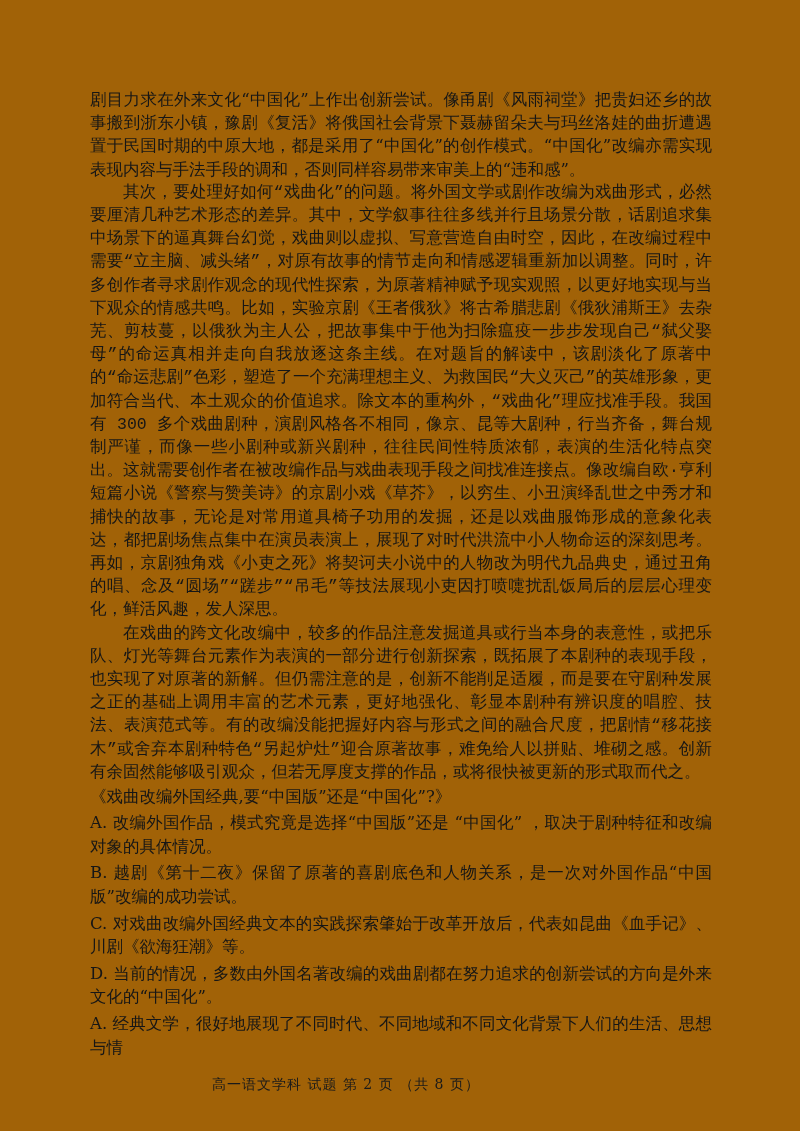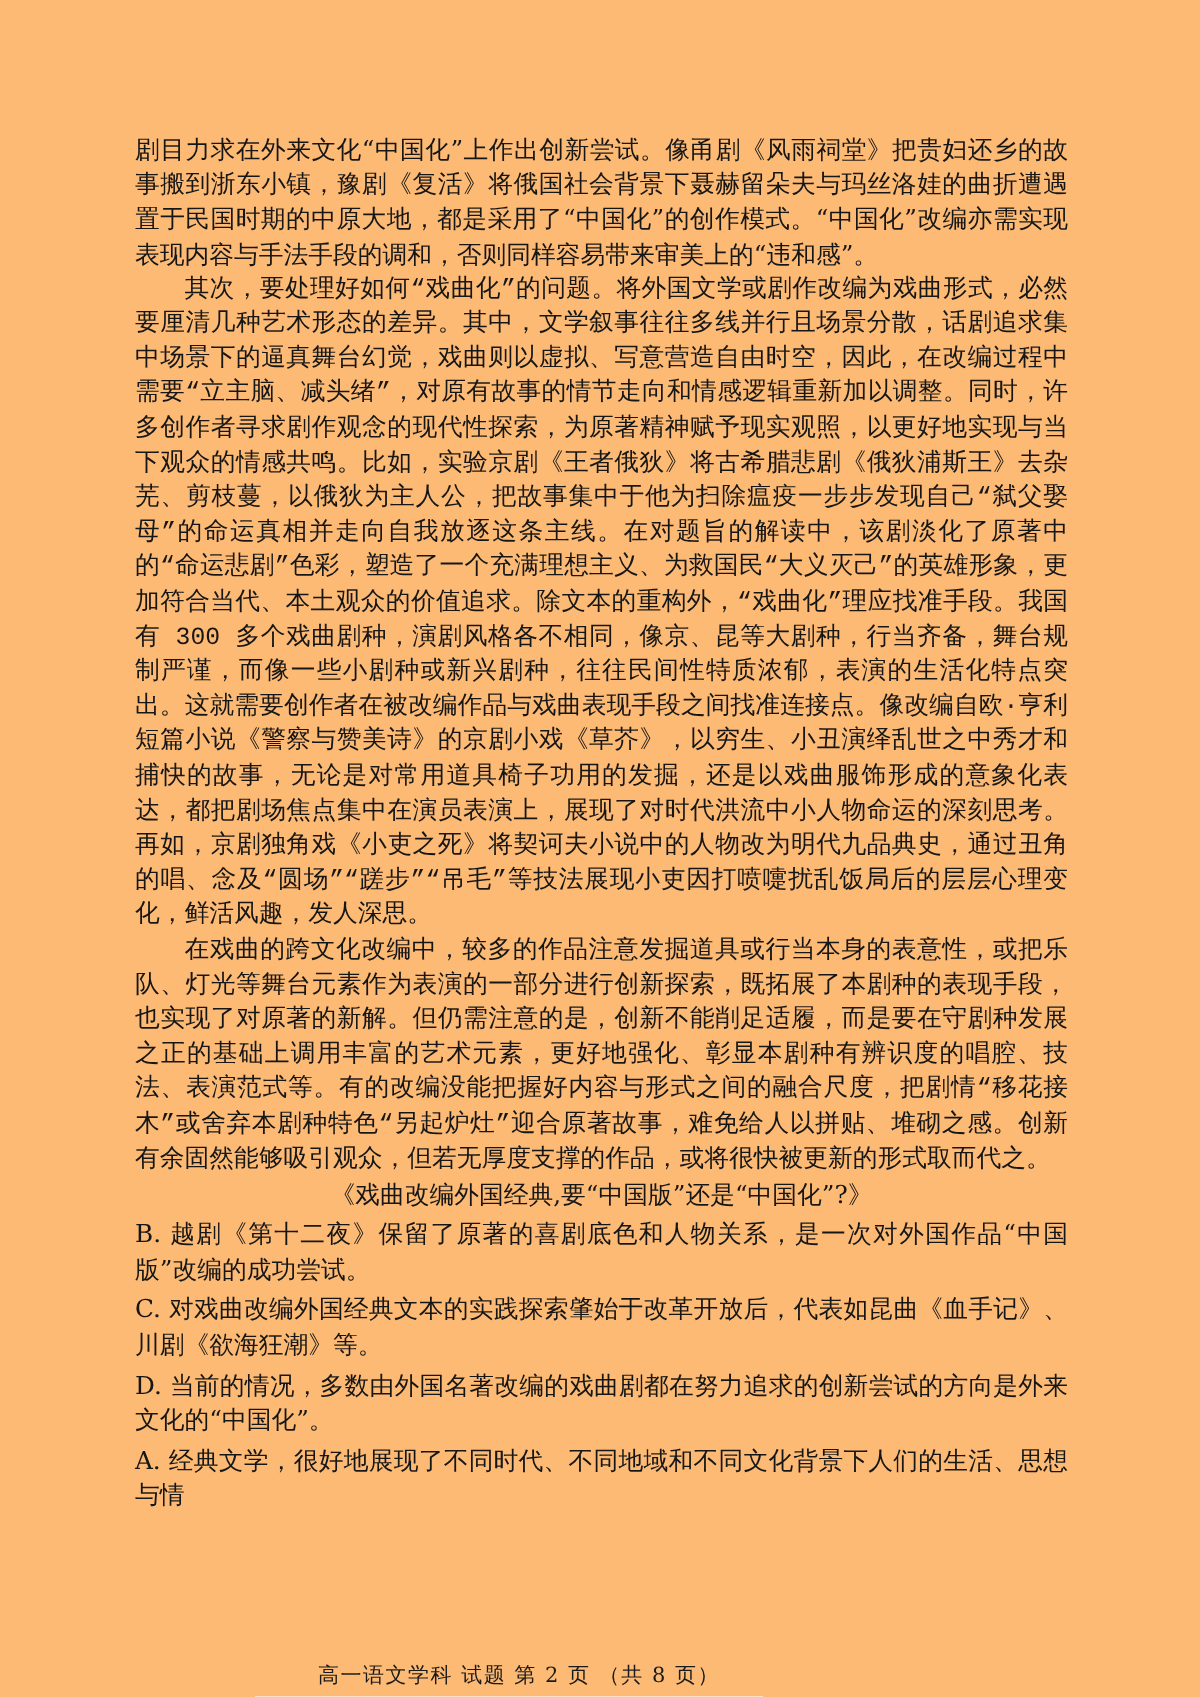--- a/index.html
+++ b/index.html
@@ -10,52 +10,52 @@
   body {
     width: 800px;
     height: 1131px;
     position: relative;
     font-family: "DejaVu Serif", "Liberation Serif", serif;
     color: #161616;
   }
   .page {
     position: absolute;
     inset: 0;
-    background: #fdba74;
+    background: #a16207;
   }
   .content {
     position: absolute;
     top: 88px;
     left: 90px;
     width: 622px;
   }
   .para {
     margin: 0;
     font-size: 16.5px;
     line-height: 23.2px;
     text-align: justify;
     text-justify: inter-ideograph;
   }
   .indent { text-indent: 2em; font-family: Liberation Mono, monospace; }
   .attribution {
-    text-align: center;
+    text-align: left;
     text-indent: 0;
     margin-top: 1px;
   }
   .questions { margin-top: 3px; }
   .qline {
     margin: 3px 0 0 0;
     font-size: 16.5px;
     line-height: 23.6px;
     text-align: justify;
     text-justify: inter-ideograph;
   }
   .footer {
     position: absolute;
-    top: 1108px;
+    top: 1076px;
     left: 0;
     width: 692px;
     text-align: center;
     font-size: 14px;
     letter-spacing: 1px;
     color: #1a1a1a;
   }
 </style>
 </head>
 <body>
@@ -68,20 +68,21 @@
 
     <p class="para indent">其次，要处理好如何“戏曲化”的问题。将外国文学或剧作改编为戏曲形式，必然要厘清几种艺术形态的差异。其中，文学叙事往往多线并行且场景分散，话剧追求集中场景下的逼真舞台幻觉，戏曲则以虚拟、写意营造自由时空，因此，在改编过程中需要“立主脑、减头绪”，对原有故事的情节走向和情感逻辑重新加以调整。同时，许多创作者寻求剧作观念的现代性探索，为原著精神赋予现实观照，以更好地实现与当下观众的情感共鸣。比如，实验京剧《王者俄狄》将古希腊悲剧《俄狄浦斯王》去杂芜、剪枝蔓，以俄狄为主人公，把故事集中于他为扫除瘟疫一步步发现自己“弑父娶母”的命运真相并走向自我放逐这条主线。在对题旨的解读中，该剧淡化了原著中的“命运悲剧”色彩，塑造了一个充满理想主义、为救国民“大义灭己”的英雄形象，更加符合当代、本土观众的价值追求。除文本的重构外，“戏曲化”理应找准手段。我国有 300 多个戏曲剧种，演剧风格各不相同，像京、昆等大剧种，行当齐备，舞台规制严谨，而像一些小剧种或新兴剧种，往往民间性特质浓郁，表演的生活化特点突出。这就需要创作者在被改编作品与戏曲表现手段之间找准连接点。像改编自欧·亨利短篇小说《警察与赞美诗》的京剧小戏《草芥》，以穷生、小丑演绎乱世之中秀才和捕快的故事，无论是对常用道具椅子功用的发掘，还是以戏曲服饰形成的意象化表达，都把剧场焦点集中在演员表演上，展现了对时代洪流中小人物命运的深刻思考。再如，京剧独角戏《小吏之死》将契诃夫小说中的人物改为明代九品典史，通过丑角的唱、念及“圆场”“蹉步”“吊毛”等技法展现小吏因打喷嚏扰乱饭局后的层层心理变化，鲜活风趣，发人深思。</p>
 
     <p class="para indent">在戏曲的跨文化改编中，较多的作品注意发掘道具或行当本身的表意性，或把乐队、灯光等舞台元素作为表演的一部分进行创新探索，既拓展了本剧种的表现手段，也实现了对原著的新解。但仍需注意的是，创新不能削足适履，而是要在守剧种发展之正的基础上调用丰富的艺术元素，更好地强化、彰显本剧种有辨识度的唱腔、技法、表演范式等。有的改编没能把握好内容与形式之间的融合尺度，把剧情“移花接木”或舍弃本剧种特色“另起炉灶”迎合原著故事，难免给人以拼贴、堆砌之感。创新有余固然能够吸引观众，但若无厚度支撑的作品，或将很快被更新的形式取而代之。</p>
 
     <p class="para attribution">《戏曲改编外国经典,要“中国版”还是“中国化”?》</p>
 
     <div class="questions">
 
 
+      <p class="qline">A. 改编外国作品，模式究竟是选择“中国版”还是 “中国化” ，取决于剧种特征和改编对象的具体情况。</p>
 
       <p class="qline">B. 越剧《第十二夜》保留了原著的喜剧底色和人物关系，是一次对外国作品“中国版”改编的成功尝试。</p>
 
       <p class="qline">C. 对戏曲改编外国经典文本的实践探索肇始于改革开放后，代表如昆曲《血手记》、川剧《欲海狂潮》等。</p>
 
       <p class="qline">D. 当前的情况，多数由外国名著改编的戏曲剧都在努力追求的创新尝试的方向是外来文化的“中国化”。</p>
 
 
       <p class="qline">A. 经典文学，很好地展现了不同时代、不同地域和不同文化背景下人们的生活、思想与情</p>
 

